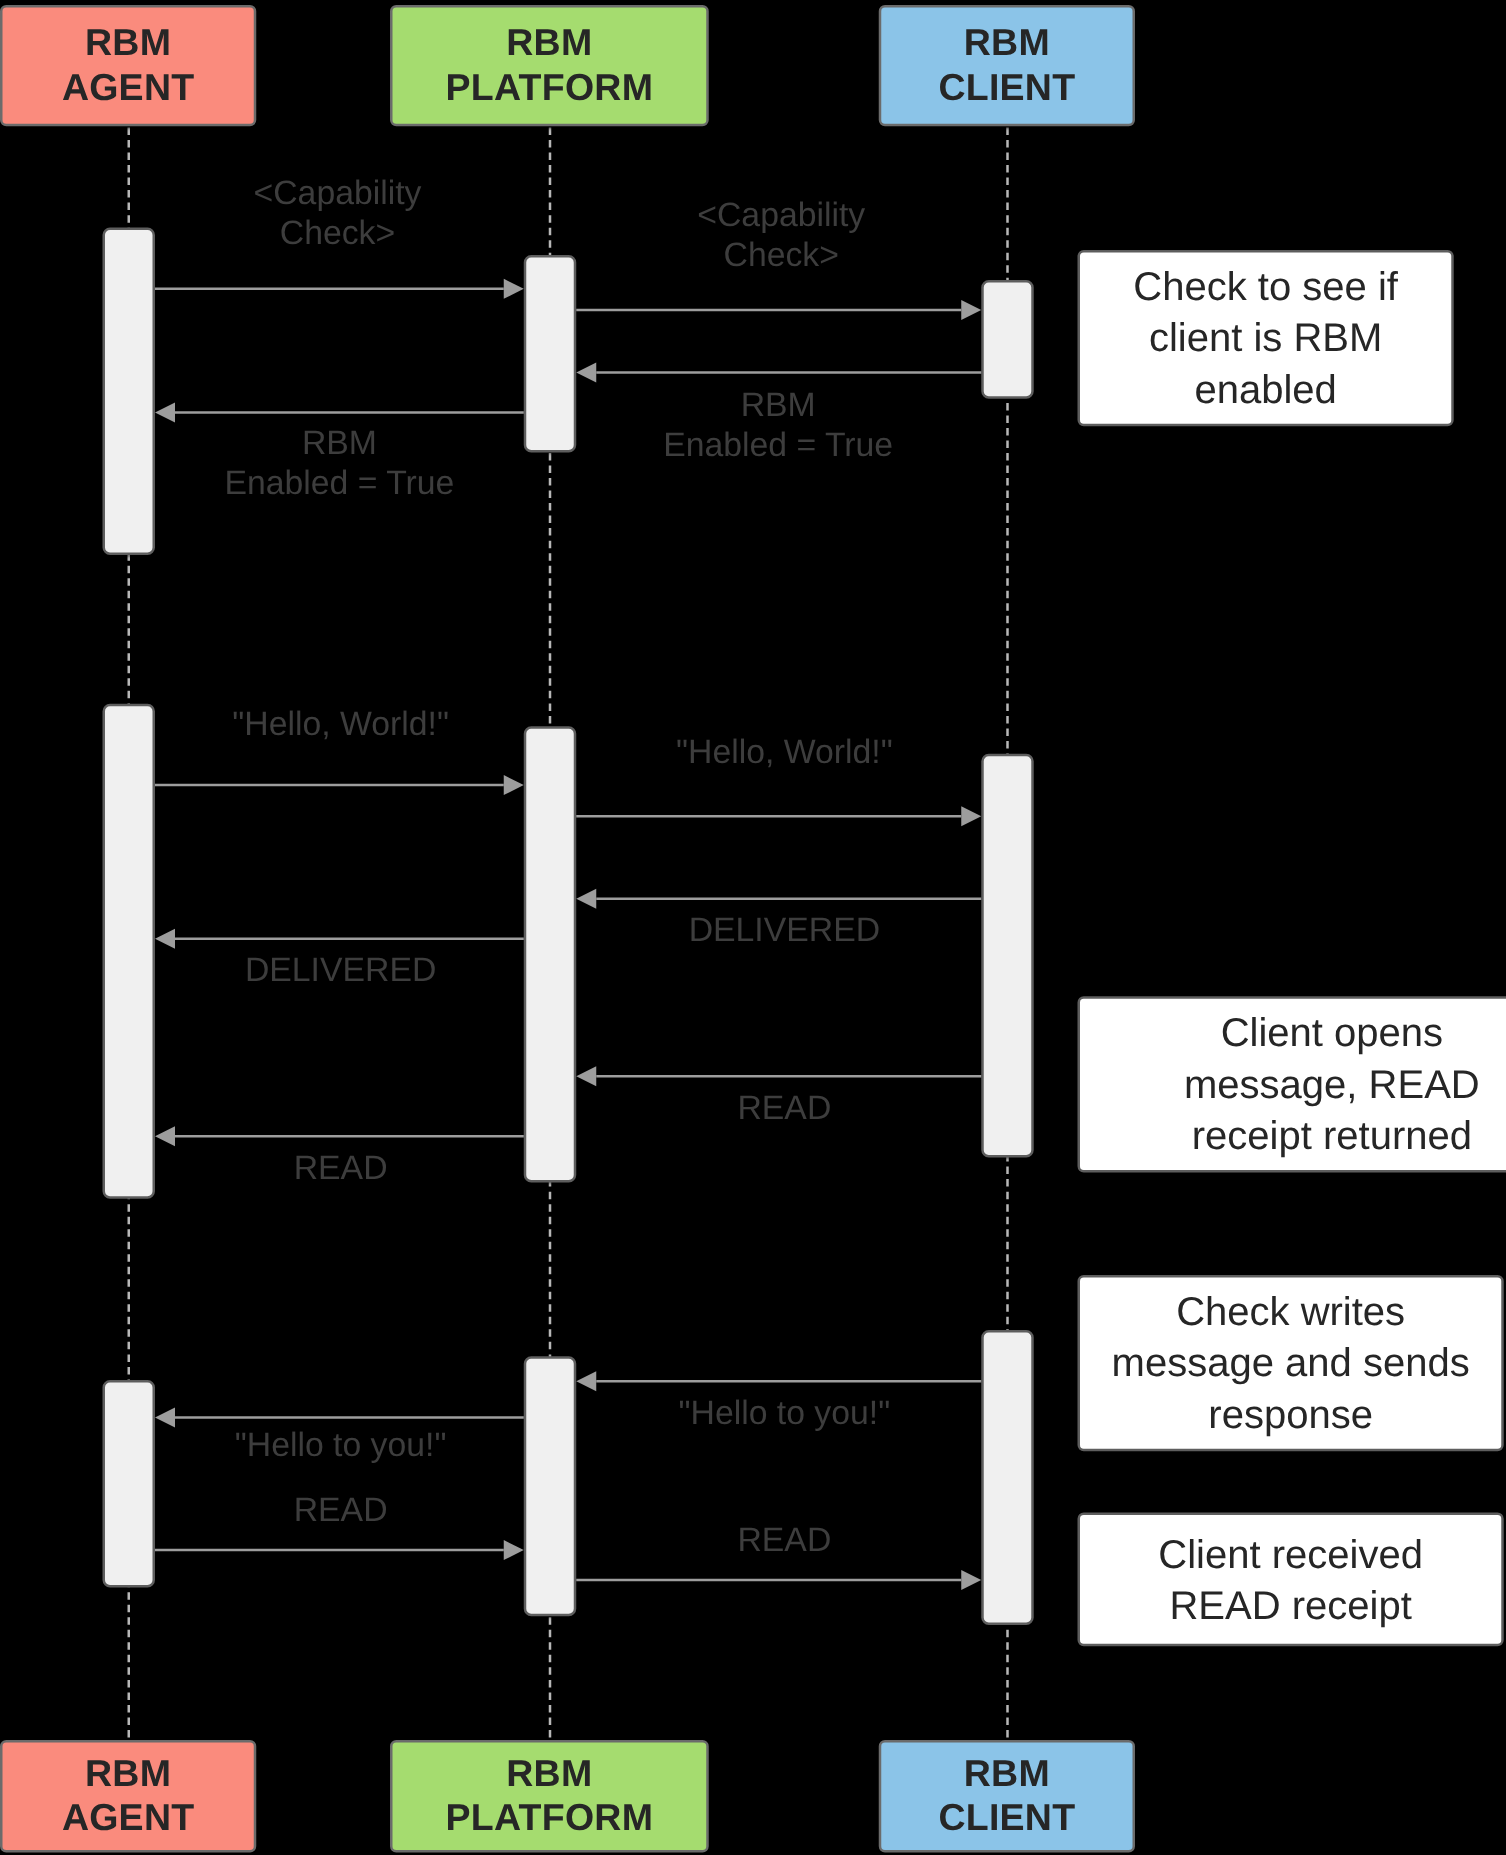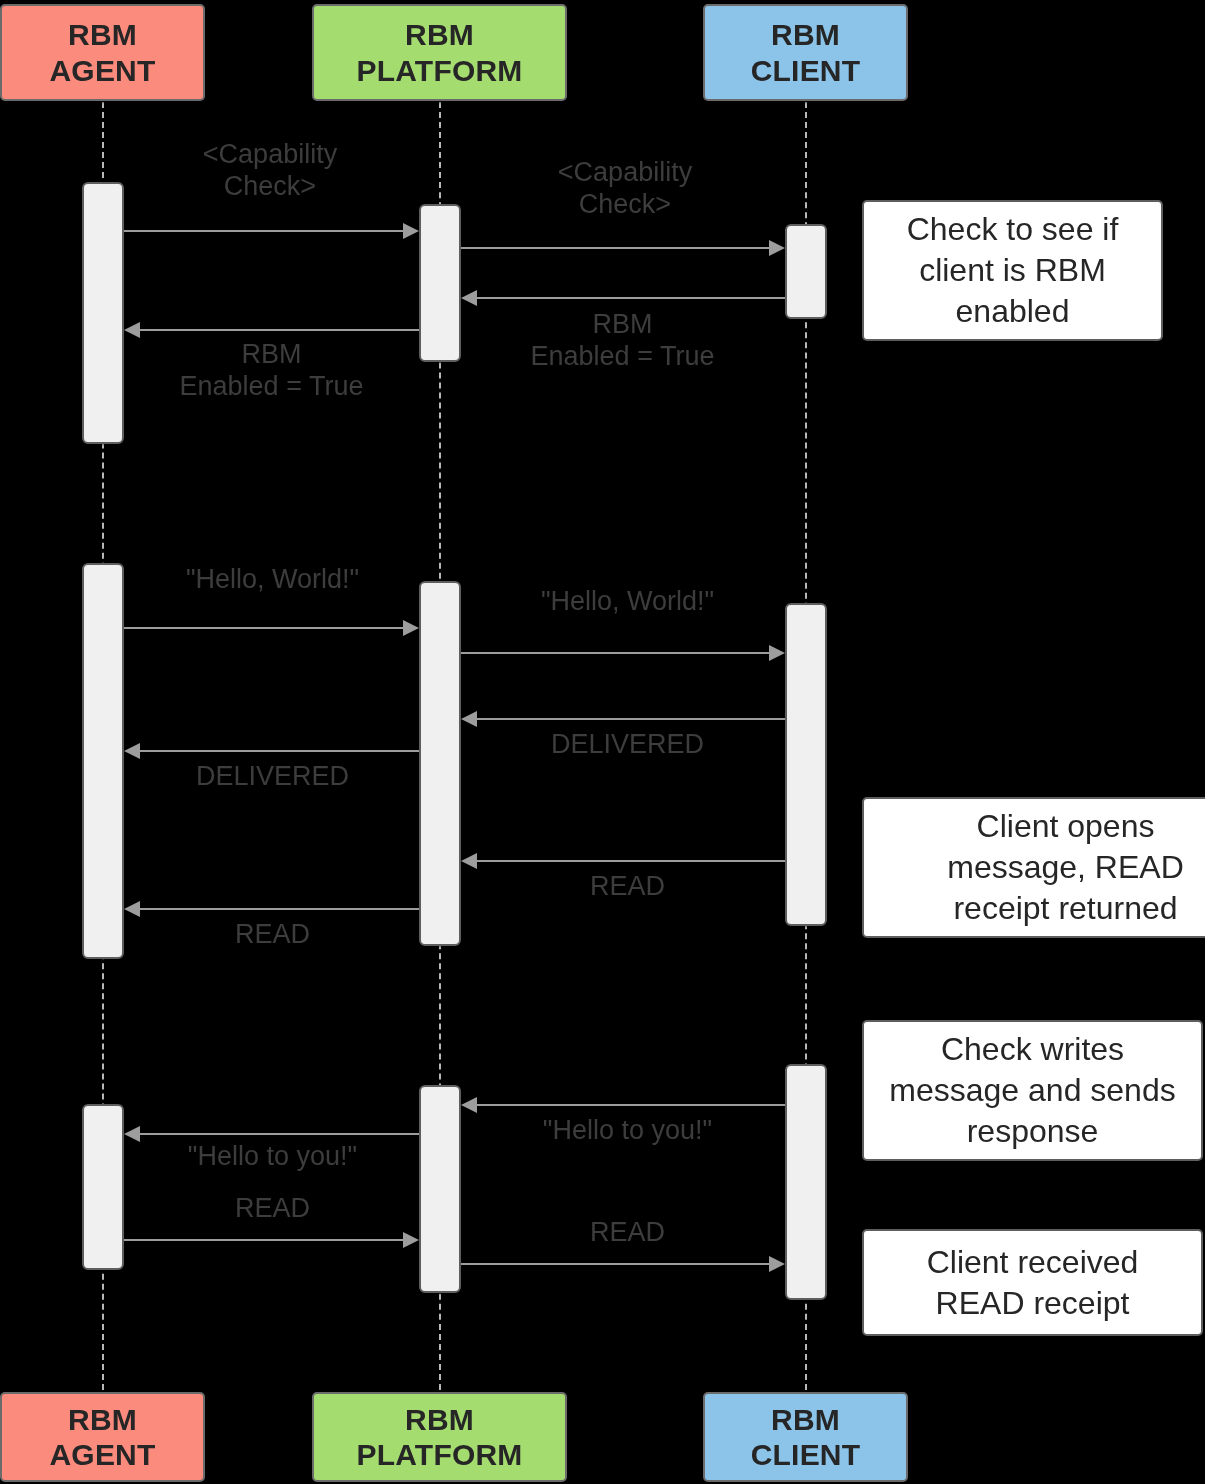--- a/index.html
+++ b/index.html
@@ -214,16 +214,16 @@
 
 
   <div class="note" style="left:862px; top:797px; width:407px; height:141px;">Client opens
 message, READ
 receipt returned</div>
 
   <div class="note" style="left:862px; top:1020px; width:341px; height:141px;">Check writes
 message and sends
 response</div>
 
-  <div class="note" style="left:862px; top:1210px; width:341px; height:107px;margin-top:19px;">Client received
+  <div class="note" style="left:862px; top:1210px; width:341px; height:107px;">Client received
 READ receipt</div>
 
 </div>
 
 </body></html>

